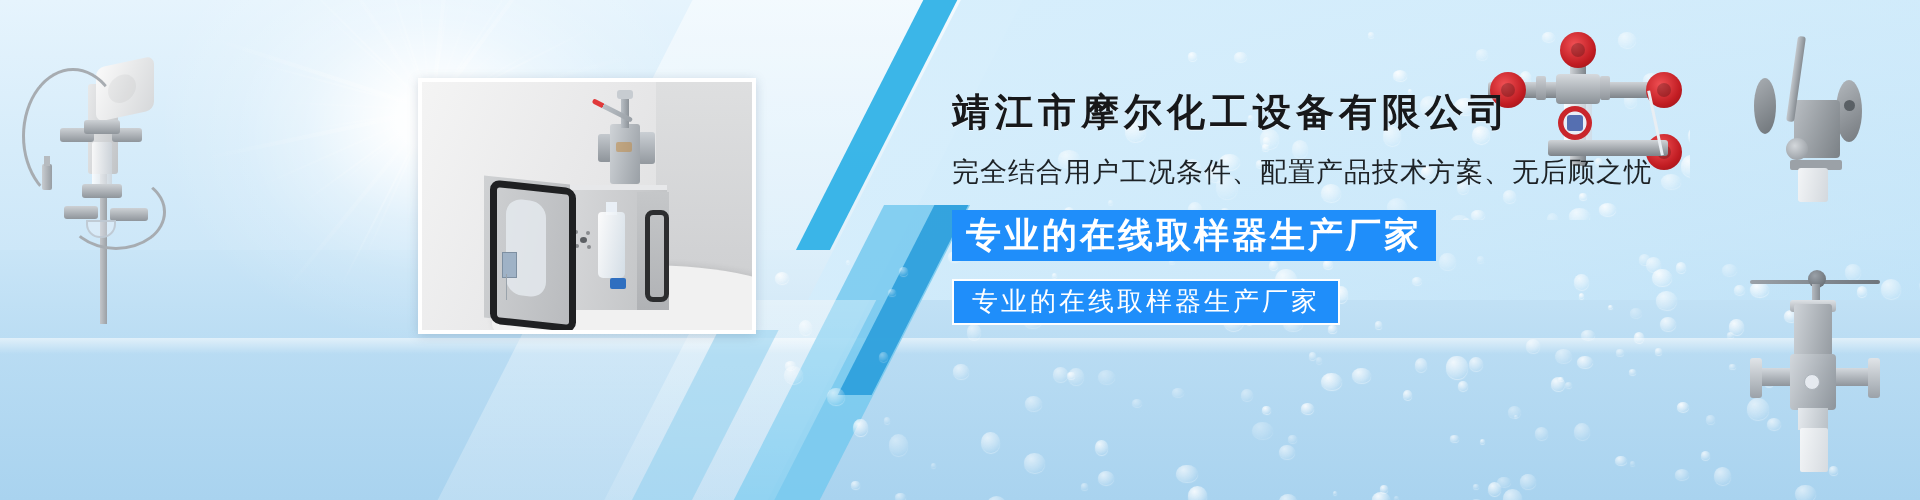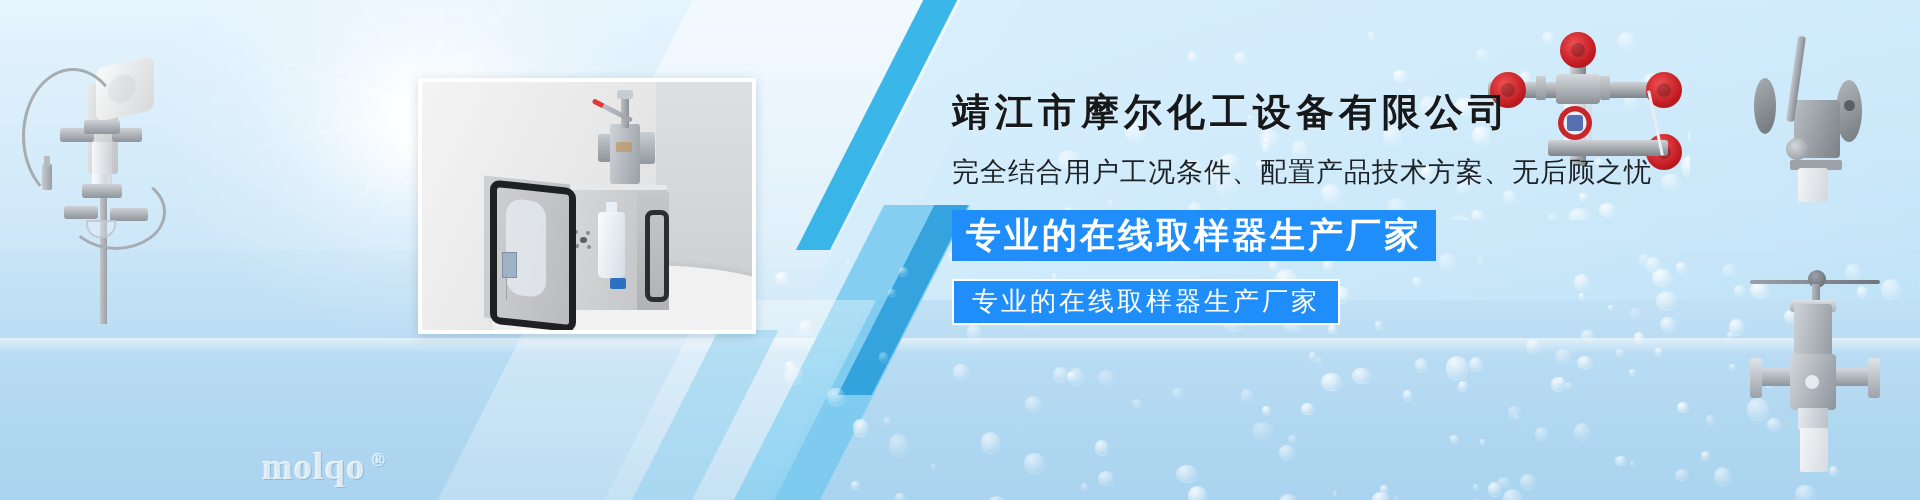--- a/index.html
+++ b/index.html
@@ -602,17 +602,14 @@
     <div class="vt-cup"></div>
   </div>
 
   <div id="copy">
     <div id="company-name">靖江市摩尔化工设备有限公司</div>
     <div id="subline">完全结合用户工况条件、配置产品技术方案、无后顾之忧</div>
     <div><span id="headline-chip">专业的在线取样器生产厂家</span></div>
     <div><span id="custom-chip">专业的在线取样器生产厂家</span></div>
   </div>
 
-  <div id="watermark">
-    <span>molqo</span><sup>®</sup>
-  </div>
 
 </div>
 
 </body></html>

